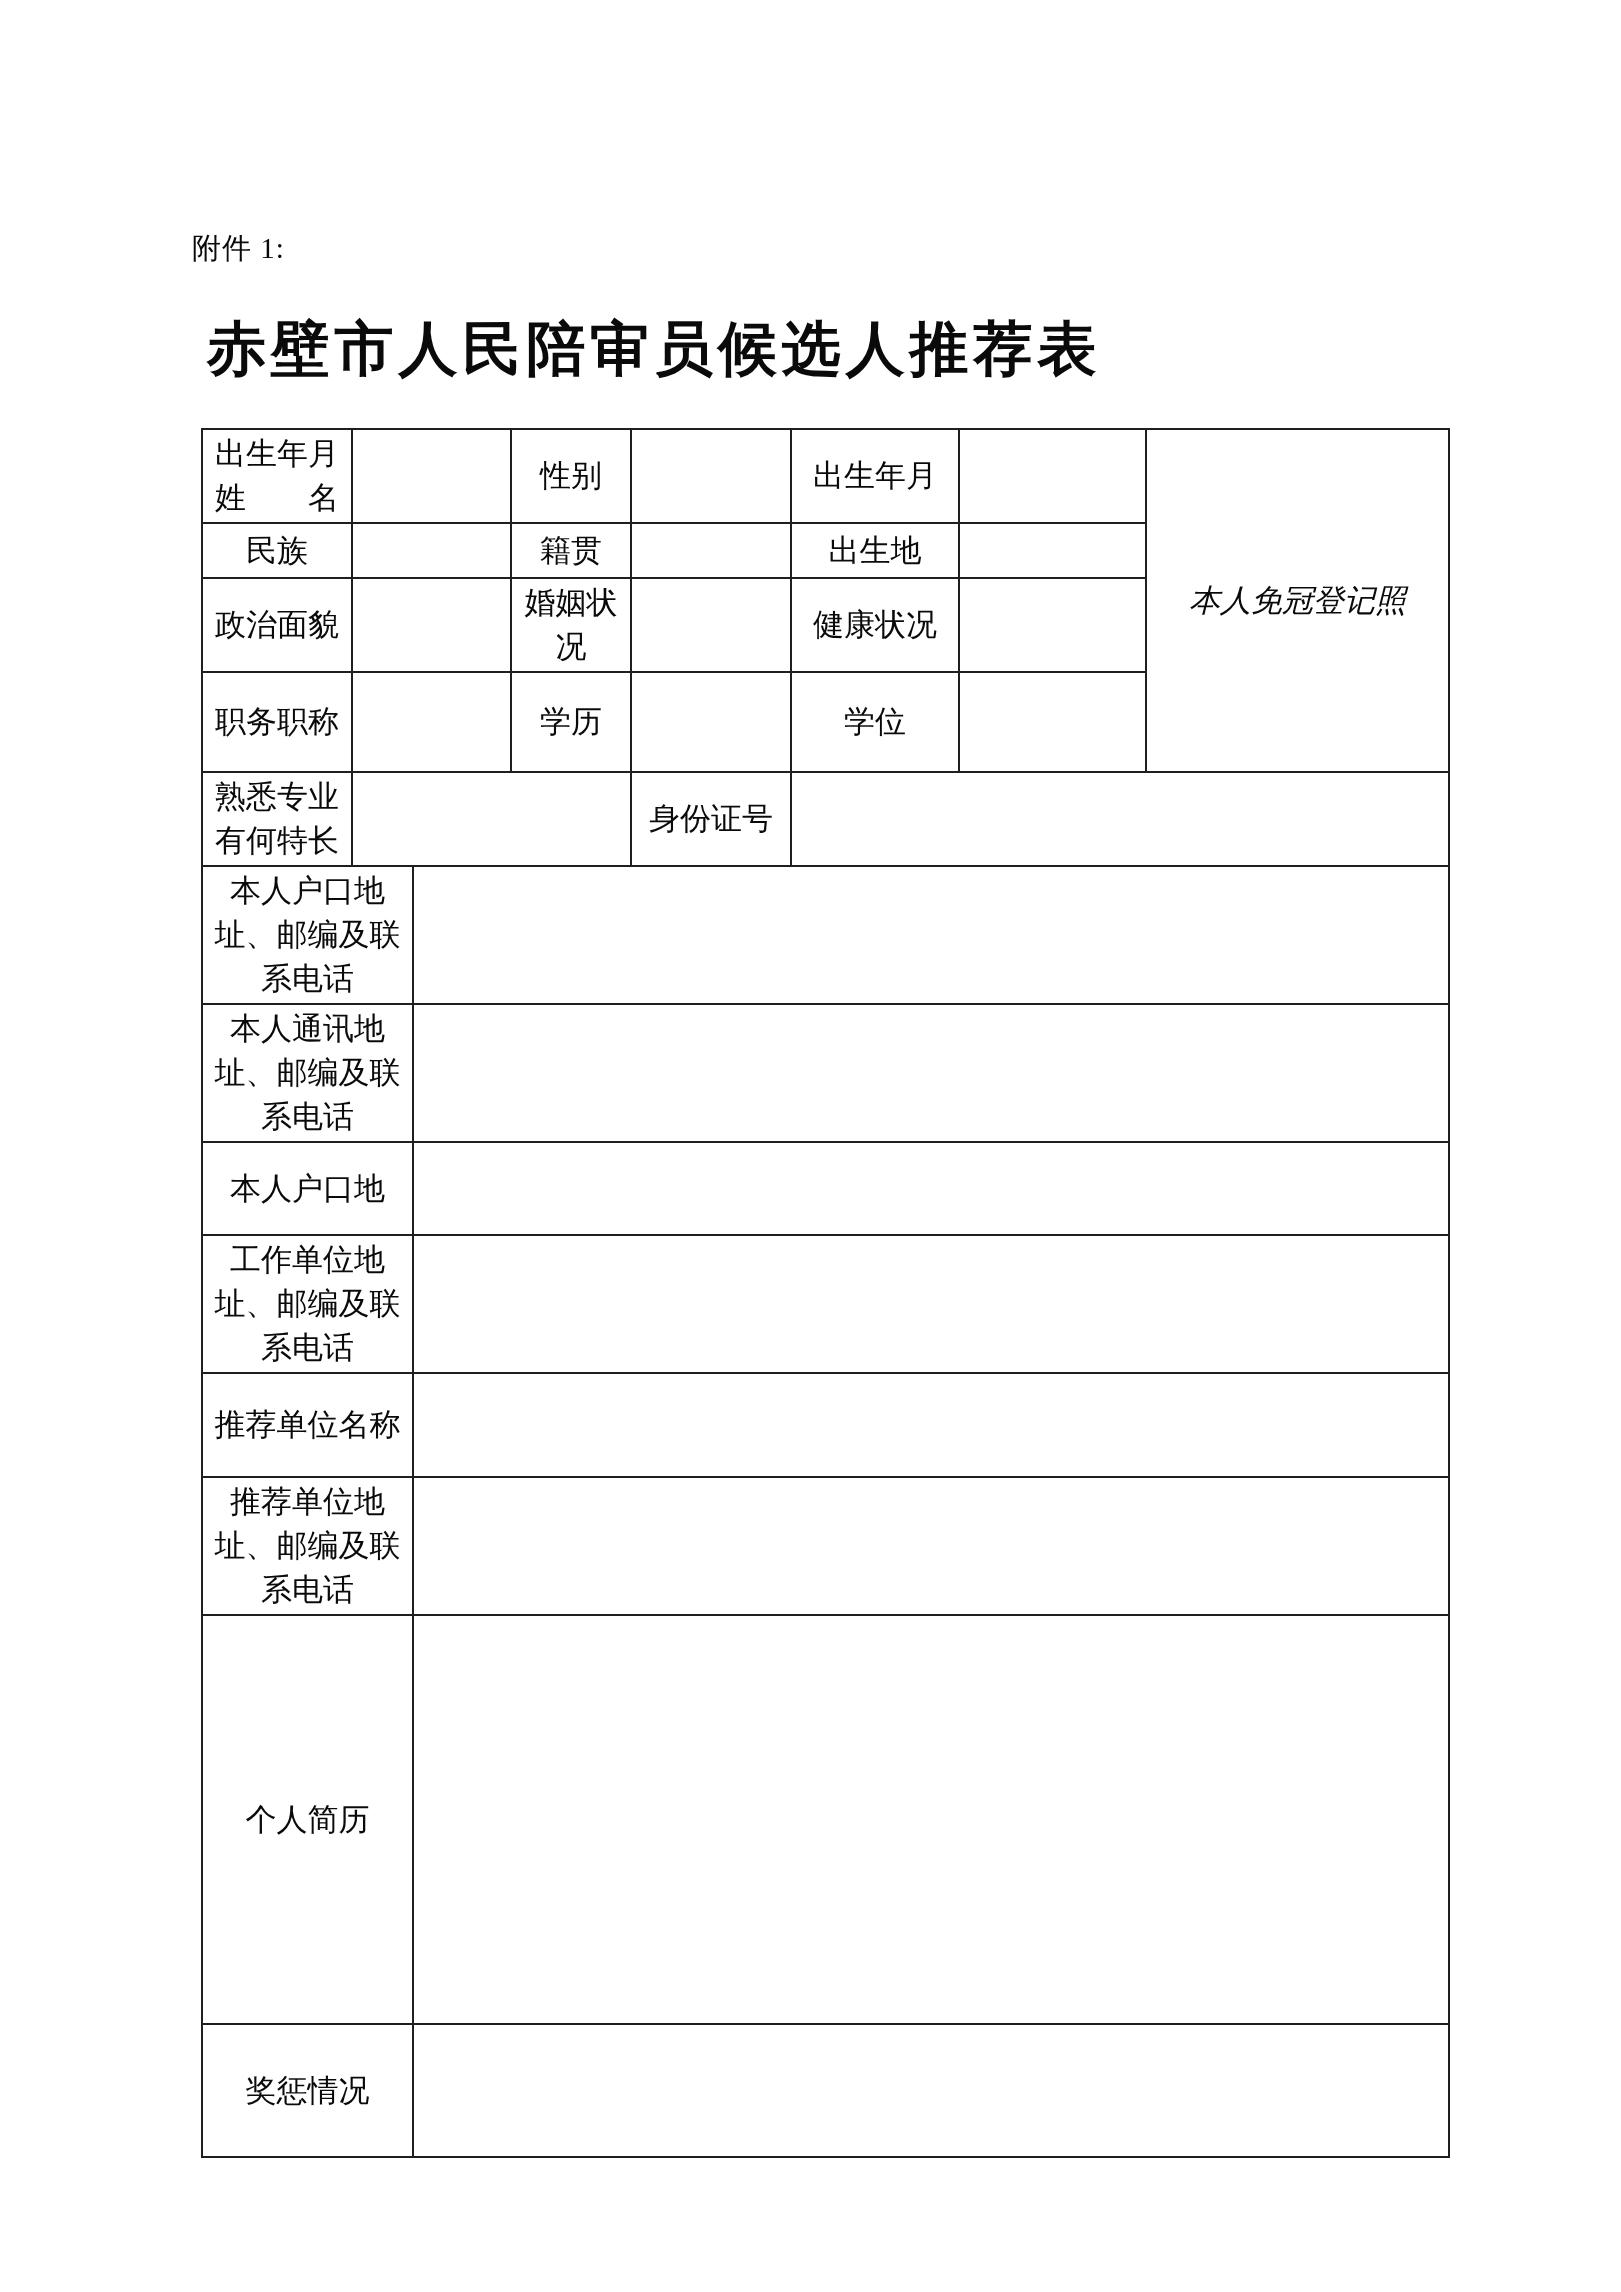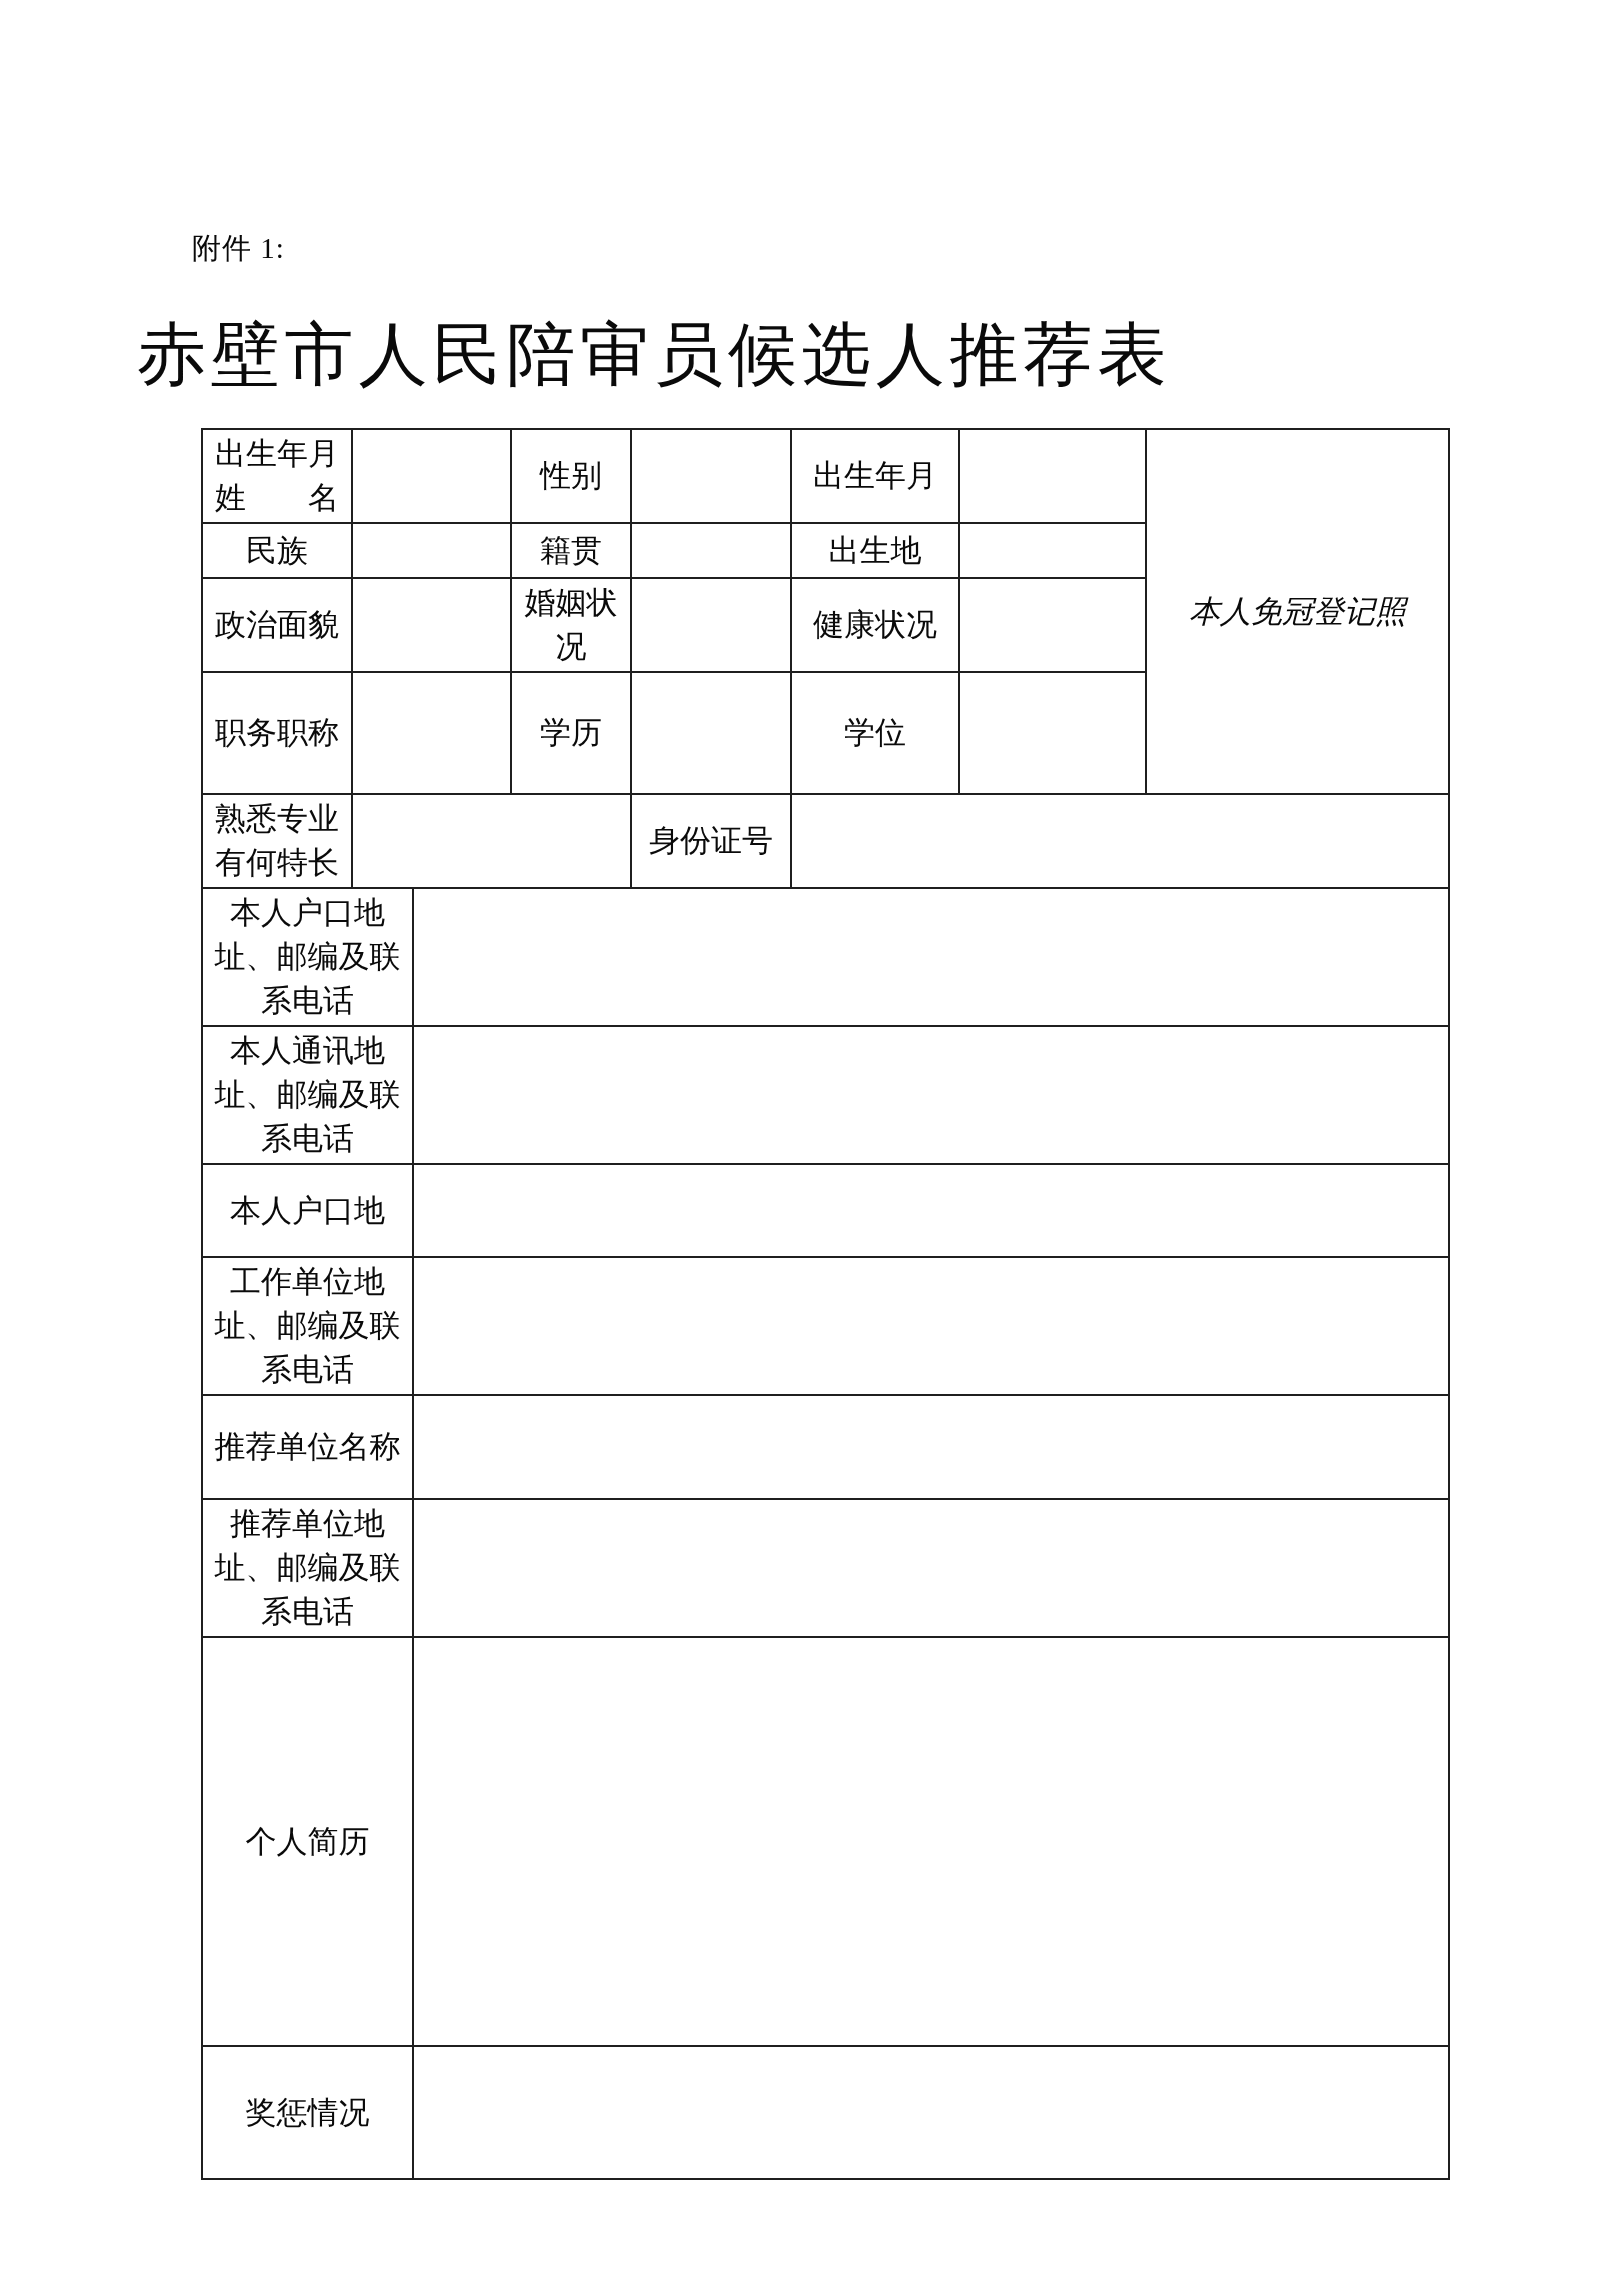--- a/index.html
+++ b/index.html
@@ -21,22 +21,22 @@
     font-size: 29px;
     line-height: 1.2;
     letter-spacing: 1px;
   }
   .doc-title {
     position: absolute;
     top: 314px;
     left: 0;
     width: 1308px;
     text-align: center;
-    font-size: 69px;
-    font-weight: normal;
+    font-size: 59px;
+    font-weight: bold;
     letter-spacing: 4.9px;
     line-height: 1.2;
     white-space: nowrap;
   }
   table.form {
     position: absolute;
     left: 201px;
     top: 428px;
     width: 1246px;
     border-collapse: collapse;
@@ -103,21 +103,21 @@
 
   <tr style="height:94px">
     <td>政治面貌</td>
     <td class="value-cell" colspan="2"></td>
     <td>婚姻状况</td>
     <td class="value-cell"></td>
     <td>健康状况</td>
     <td class="value-cell"></td>
   </tr>
 
-  <tr style="height:122px">
+  <tr style="height:100px">
     <td>职务职称</td>
     <td class="value-cell" colspan="2"></td>
     <td>学历</td>
     <td class="value-cell"></td>
     <td>学位</td>
     <td class="value-cell"></td>
   </tr>
 
   <tr style="height:92px">
     <td>熟悉专业

